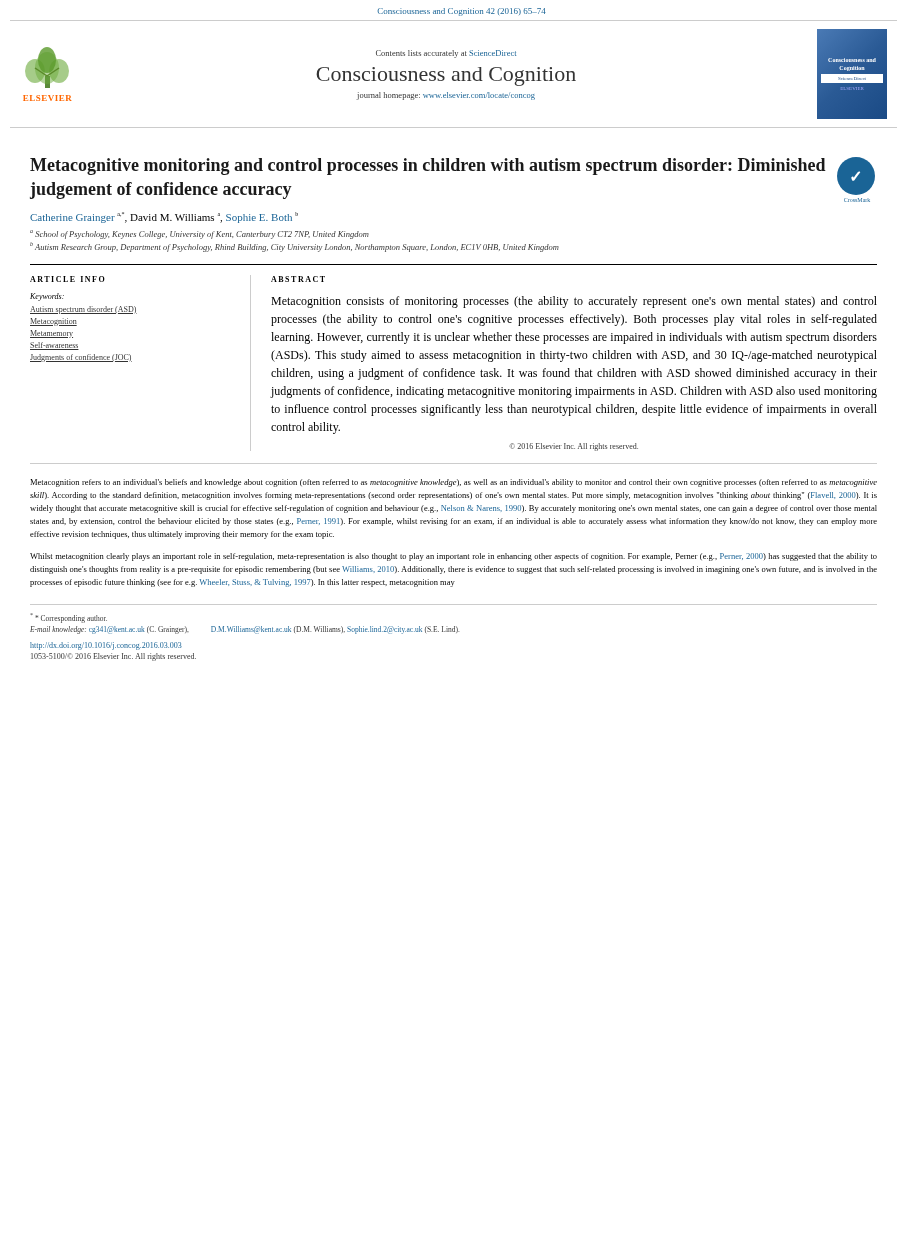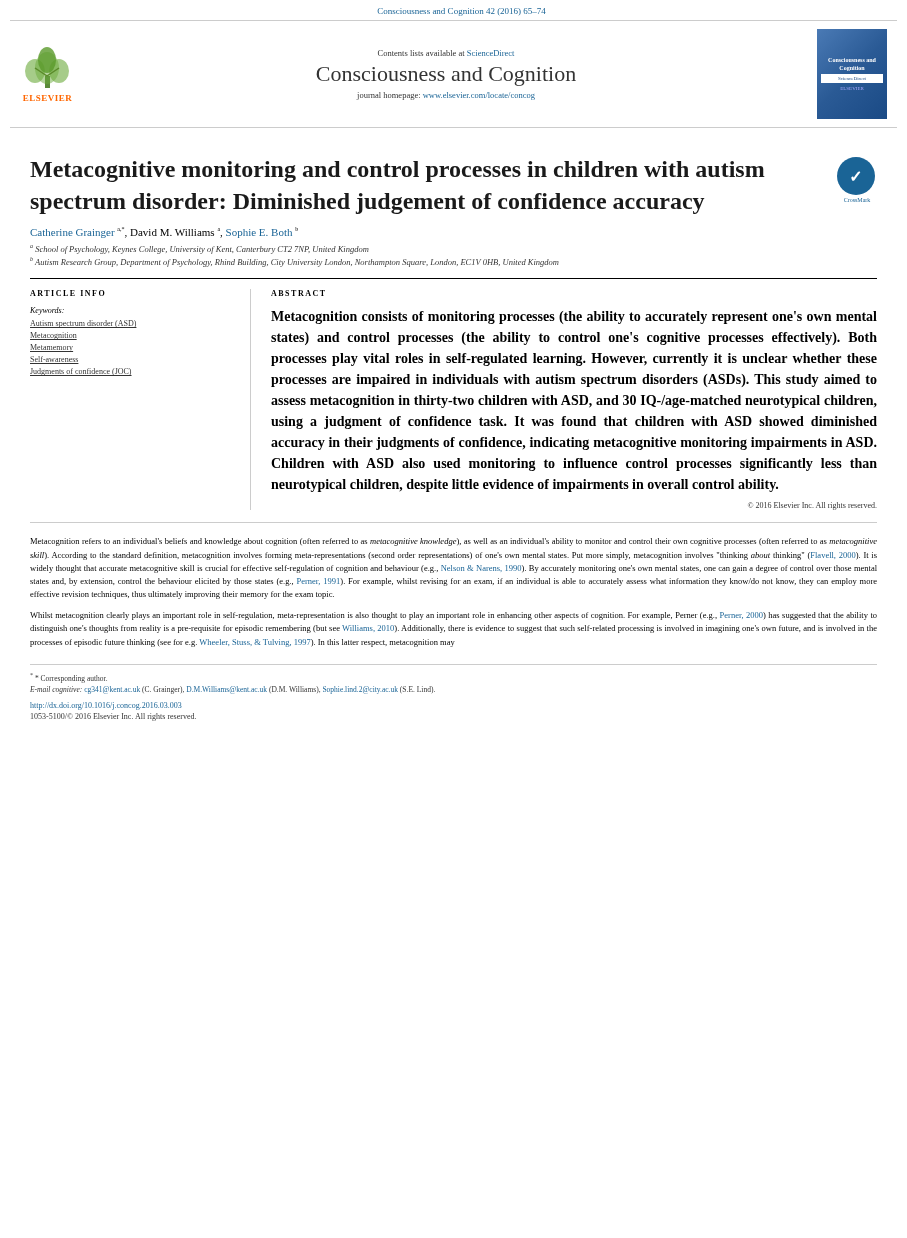--- a/index.html
+++ b/index.html
@@ -88,21 +88,21 @@
 
     .article-title-section {
       display: flex;
       margin-top: 15px;
       margin-bottom: 8px;
       align-items: flex-start;
     }
 
     .article-title {
       flex: 1;
-      font-size: 24px;
+      font-size: 18px;
       font-weight: bold;
       color: #1a1a1a;
       line-height: 1.35;
       font-family: 'Times New Roman', Times, serif;
     }
 
     .crossmark {
       width: 40px;
       flex-shrink: 0;
       margin-left: 10px;
@@ -195,30 +195,29 @@
     }
 
     .keyword-item {
       font-size: 8px;
       line-height: 1.5;
       color: #333;
       text-decoration: underline;
     }
 
     .abstract-text {
-      font-size: 14px;
+      font-size: 12px;
       line-height: 1.5;
       color: #000;
       text-align: justify;
-      font-weight: bold;
     }
 
     .copyright-line {
       font-size: 8px;
-      text-align: right;
+      text-align: center;
       margin-top: 6px;
       color: #333;
     }
 
     .divider-line {
       border: none;
       border-top: 1px solid #ccc;
       margin: 12px 0;
     }
 
@@ -323,21 +322,21 @@
       <ellipse cx="39" cy="25" rx="10" ry="12" fill="#6aaa3a" opacity="0.6"></ellipse>
       <ellipse cx="27" cy="14" rx="9" ry="13" fill="#5a9a2a" opacity="0.8"></ellipse>
       <line x1="27" y1="30" x2="15" y2="22" stroke="#5a8a2a" stroke-width="1.5"></line>
       <line x1="27" y1="30" x2="39" y2="22" stroke="#5a8a2a" stroke-width="1.5"></line>
     </svg>
     <div class="elsevier-name">ELSEVIER</div>
   </div>
 
   <div class="header-center">
     <div class="header-contents-line">
-      <span>Contents lists available at</span> <a style="color:#1a6496;">ScienceDirect</a>
+      <span>Contents lists accurately at</span> <a style="color:#1a6496;">ScienceDirect</a>
     </div>
     <div class="journal-title-header">Consciousness and Cognition</div>
     <div class="journal-homepage">
       <span>journal homepage:</span> <a style="color:#1a6496; text-decoration:none;">www.elsevier.com/locate/concog</a>
     </div>
   </div>
 
   <div class="journal-cover">
     <div class="journal-cover-placeholder">
       <div style="font-size:5px; line-height:1.4;">
@@ -402,23 +401,23 @@
 
   <div class="body-text">
     Whilst metacognition clearly plays an important role in self-regulation, meta-representation is also thought to play an important role in enhancing other aspects of cognition. For example, Perner (e.g., <a>Perner, 2000</a>) has suggested that the ability to distinguish one's thoughts from reality is a pre-requisite for episodic remembering (but see <a>Williams, 2010</a>). Additionally, there is evidence to suggest that such self-related processing is involved in imagining one's own future, and is involved in the processes of episodic future thinking (see for e.g. <a>Wheeler, Stuss, &amp; Tulving, 1997</a>). In this latter respect, metacognition may
   </div>
 
   <div class="footnote-section">
     <div class="footnote-text">
       <sup>*</sup> <span>* Corresponding author.</span>
     </div>
     <div class="footnote-text">
-      <em>E-mail cognitive:</em>
+      <em>E-mail knowledge:</em>
       <a style="color:#1a6496;">cg341@kent.ac.uk</a> (C. Grainger),
-      <a style="color:#1a6496;">D.M.Williams@kent.ac.uk</a> (D.M. Williams),
+      <a style="color:#1a6496;margin-left:20px;">D.M.Williams@kent.ac.uk</a> (D.M. Williams),
       <a style="color:#1a6496;margin-top:40px;">Sophie.lind.2@city.ac.uk</a> (S.E. Lind).
     </div>
   </div>
 
   <div class="doi-line">
     <a style="color:#1a6496; text-decoration:none;">http://dx.doi.org/10.1016/j.concog.2016.03.003</a>
   </div>
   <div class="issn-line">1053-5100/© 2016 Elsevier Inc. All rights reserved.</div>
 
 </div>

